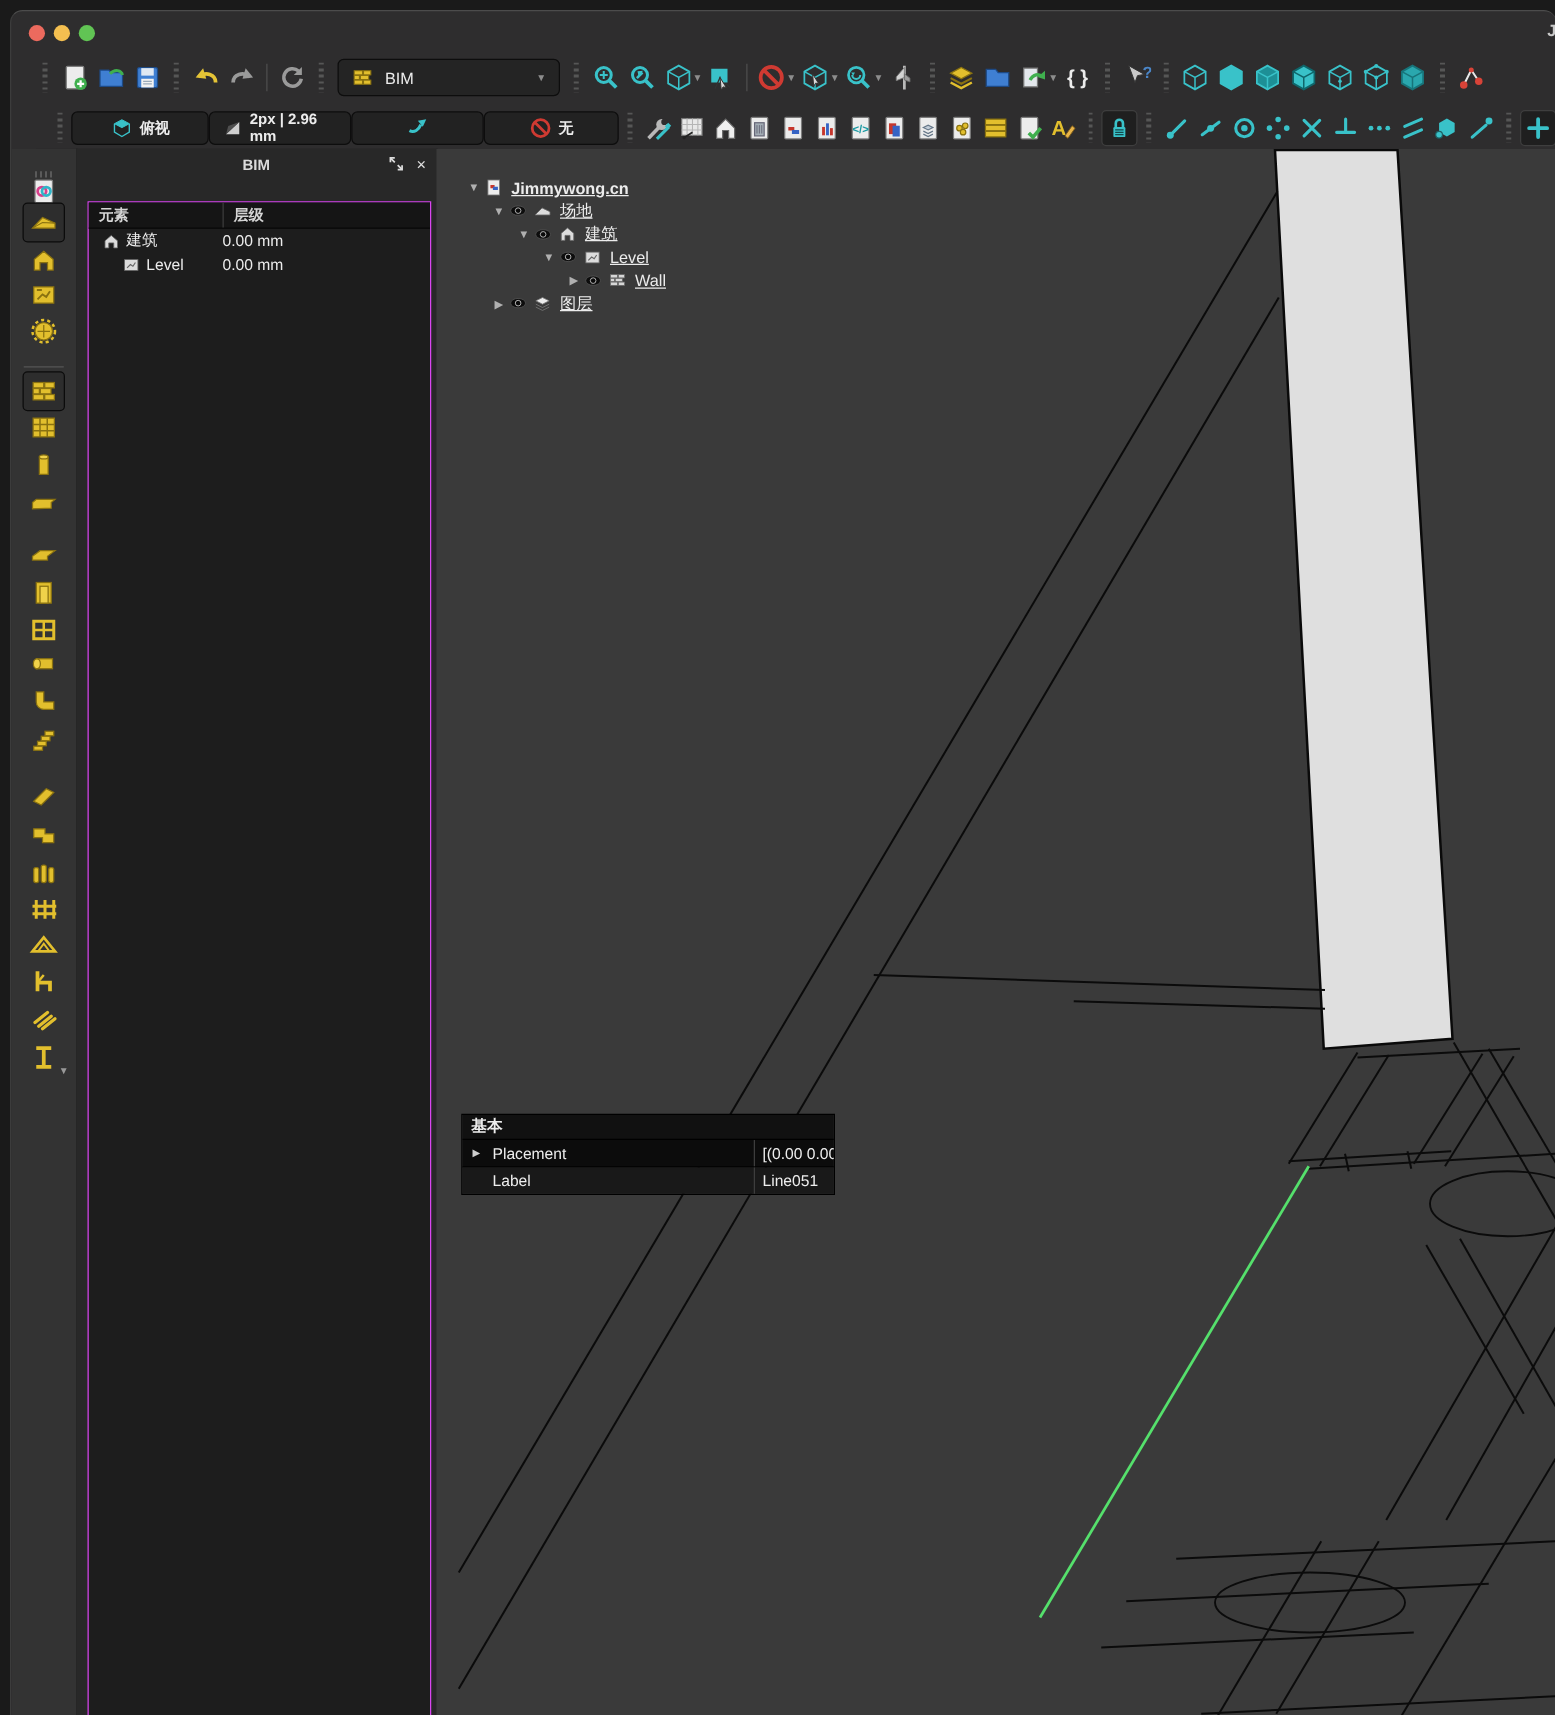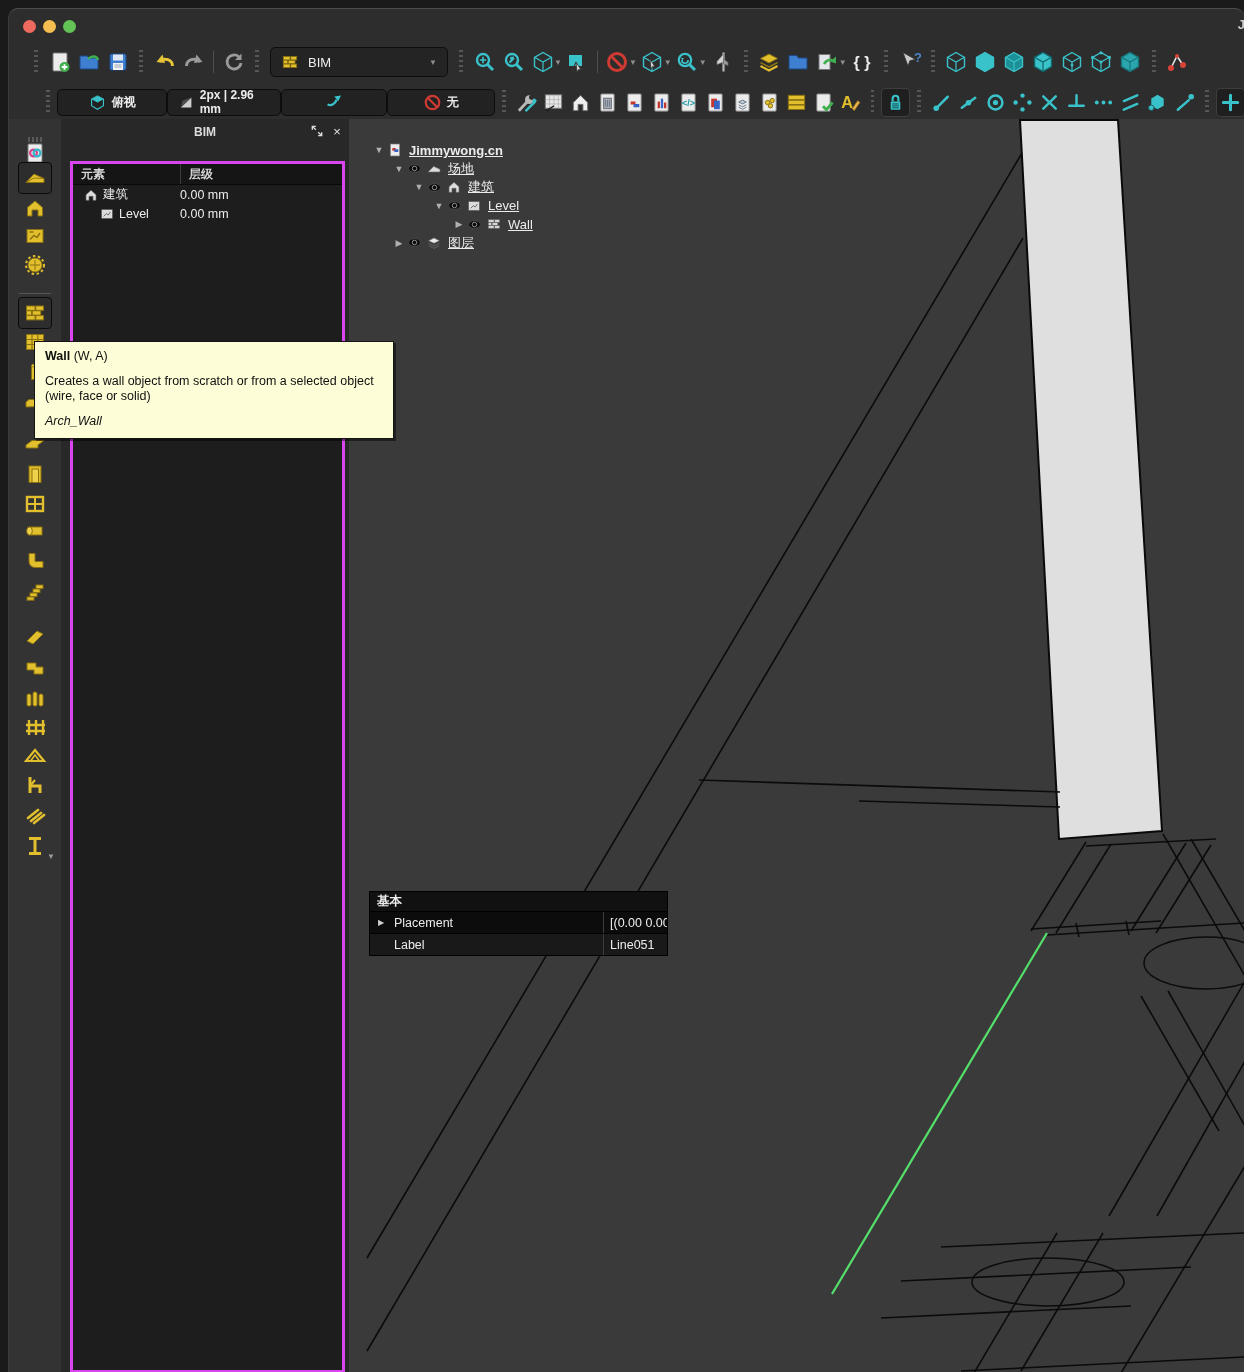--- a/index.html
+++ b/index.html
@@ -32,21 +32,21 @@
             align-items:center;justify-content:center;border-radius:4px;}
   .sideitem.boxed{border:1px solid #0b0b0b;background:#2d2d2d;}
   .ssep{position:absolute;left:10px;width:32px;height:1px;background:#565656;}
   .side-dd{position:absolute;font-size:8px;color:#999;}
   
   .panel{position:absolute;left:52px;top:110px;bottom:0;width:288px;background:#282828;border-right:1px solid #141414;}
   .panel-title{position:absolute;left:0;top:2px;right:0;height:22px;display:flex;align-items:center;justify-content:center;
                color:#dcdcdc;font-size:12px;font-weight:700;}
   .panel-btns{position:absolute;right:4px;top:4px;display:flex;gap:4px;align-items:center;}
   .pbtn{width:16px;height:16px;display:flex;align-items:center;justify-content:center;color:#e0e0e0;font-size:13px;}
-  .bimtable{position:absolute;left:9px;right:4px;top:42px;bottom:0;background:#1d1d1d;border:3px solid #d946ef;}
+  .bimtable{position:absolute;left:9px;right:4px;top:42px;bottom:0;background:#1d1d1d;border:1px solid #d946ef;}
   .bt-head{display:flex;height:20px;background:#151515;border-bottom:1px solid #090909;color:#d5d5d5;
            font-size:12px;font-weight:700;align-items:center;}
   .bt-head .c1{width:99px;padding-left:8px;border-right:1px solid #3c3c3c;height:100%;display:flex;align-items:center;}
   .bt-head .c2{flex:1;padding-left:8px;}
   .bt-row{display:flex;height:19px;align-items:center;color:#ececec;font-size:12.5px;}
   .bt-row .c1{width:99px;display:flex;align-items:center;gap:4px;}
   .bt-row .c2{flex:1;padding-left:8px;}
   
   .viewport{position:absolute;left:340px;top:110px;right:0;bottom:0;background:#3a3a3a;overflow:hidden;}
   .viewport svg.scene{position:absolute;left:0;top:0;}
@@ -862,20 +862,15 @@
             <div class="prow" style="background: rgb(25, 25, 25);">
               <div class="lab">
                 <span>Label</span>
               </div>
               <div class="val">Line051</div>
             </div>
           </div>
     </div>
   </div>
 
-  <div class="tooltip">
-    <div class="tt-title"><b>Wall</b><span> (W, A)</span></div>
-    <div class="tt-body">Creates a wall object from scratch or from a selected object (wire, face or solid)</div>
-    <div class="tt-cmd">Arch_Wall</div>
-  </div>
 
 </div>
 </div>
 
 </body></html>

